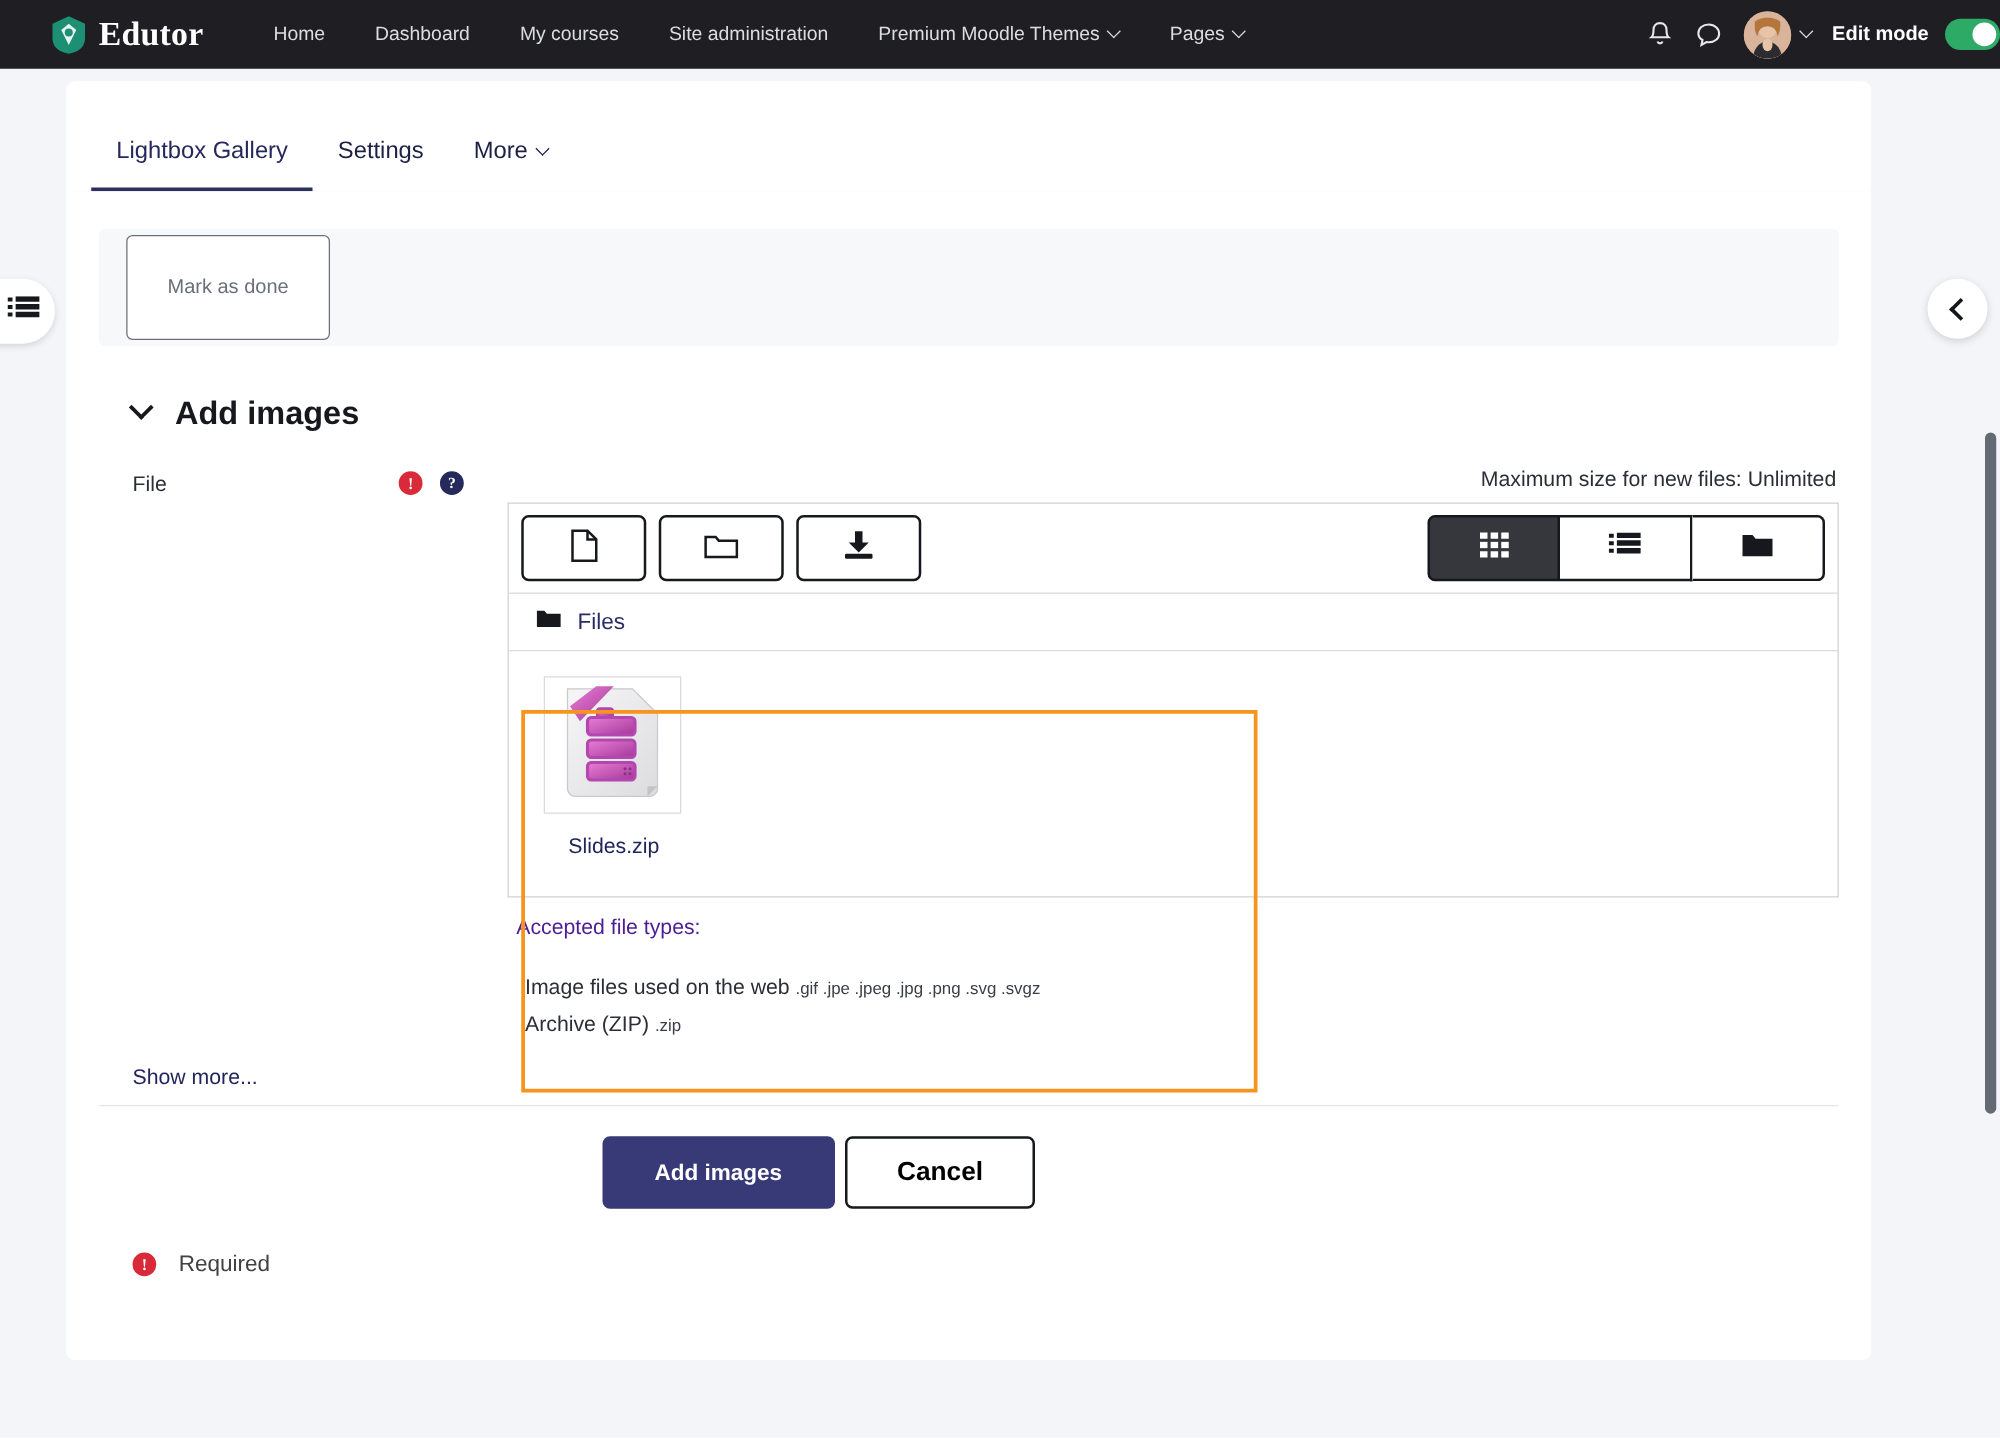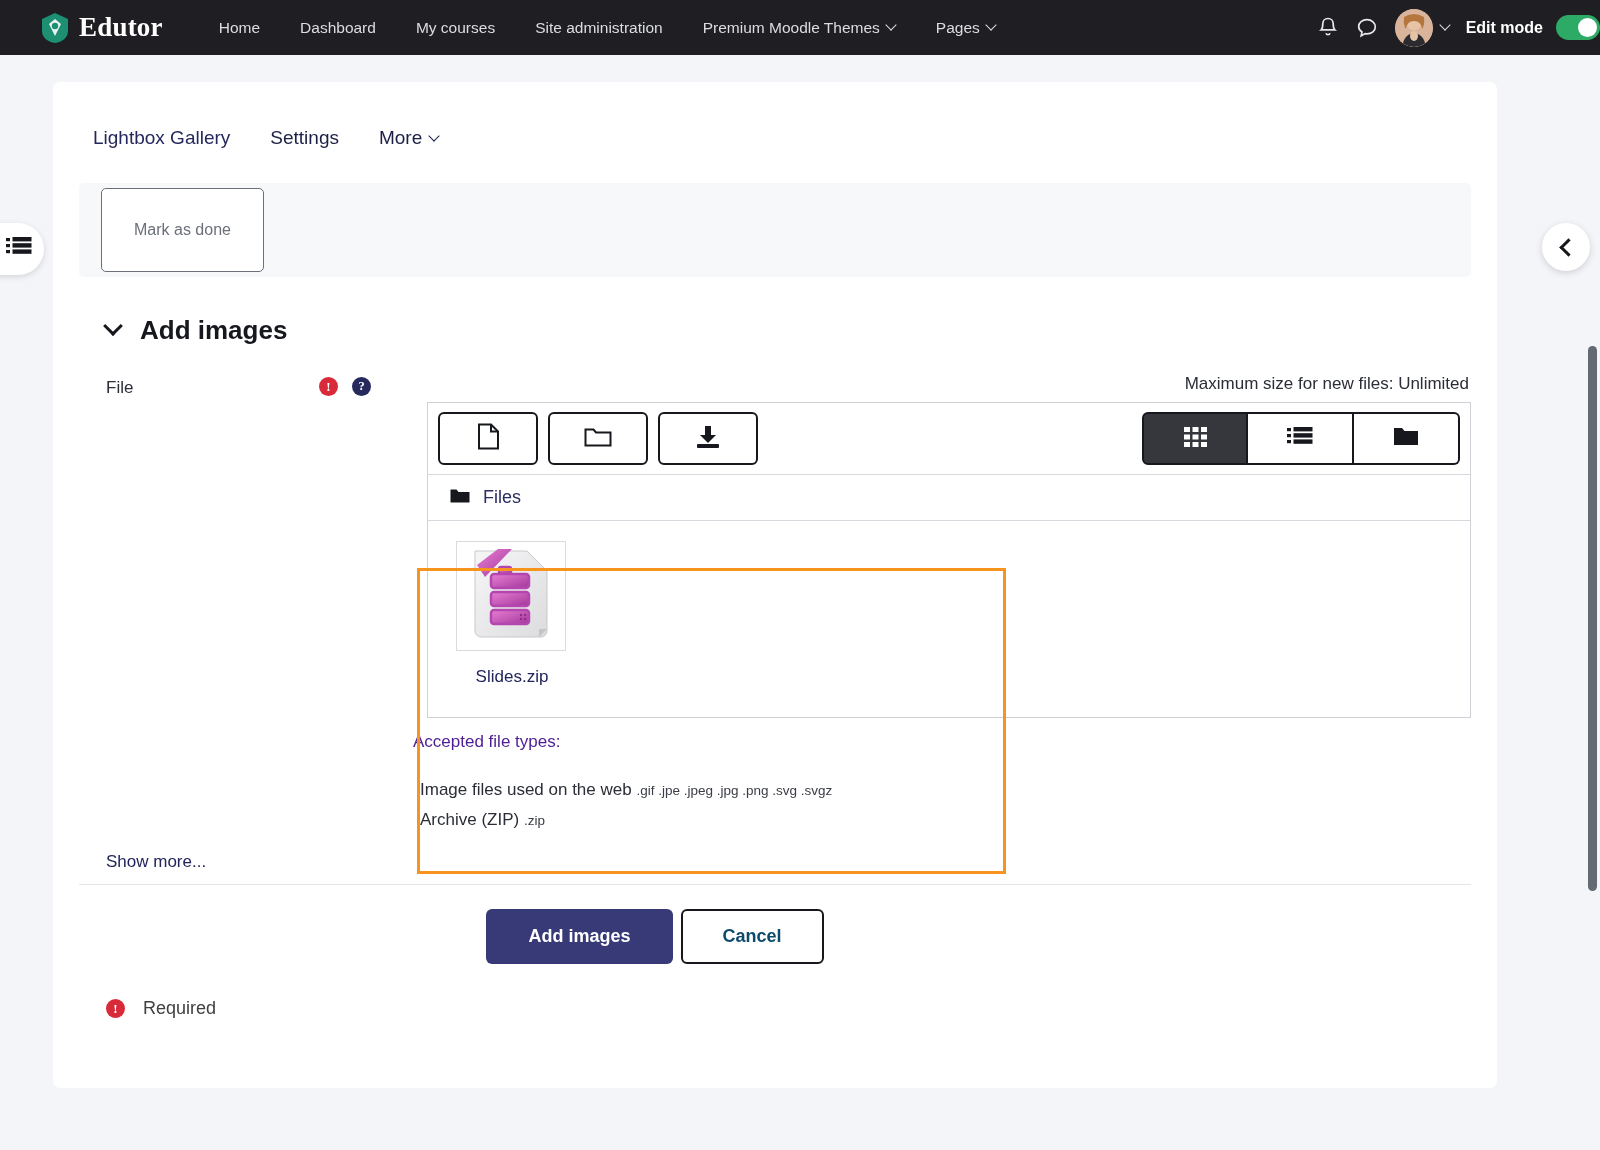--- a/index.html
+++ b/index.html
@@ -61,21 +61,21 @@
     padding-right: 12px; cursor: pointer; z-index: 30;
   }
   .collapse-btn {
     position: absolute; right: 10px; top: 168px; width: 48px; height: 48px;
     background: #fff; border-radius: 50%; box-shadow: 0 2px 7px rgba(0,0,0,.15);
     display: flex; align-items: center; justify-content: center; cursor: pointer; z-index: 30;
   }
   .chev-left { width: 13px; height: 13px; border-left: 3px solid #17181c; border-bottom: 3px solid #17181c; transform: rotate(45deg); margin-left:4px;}
 
   .tabsbar {
-    position: absolute; left: 53px; top: 27px; width: 1444px; height: 88px;
+    position: absolute; left: 53px; top: 10px; width: 1444px; height: 88px;
     background: #fff; border-radius: 7px 7px 0 0;
     display: flex; align-items: flex-end; padding-left: 20px;
   }
   .tab {
     font-size: 19px; color: #1c2044; padding: 0 20px 21px; cursor: pointer;
     position: relative; display: flex; align-items: center; gap: 8px;
   }
   .tab.active { color: #25285c; }
   .tab.active::after {
     content: ""; position: absolute; left: 0; right: 0; bottom: 0;
@@ -112,21 +112,21 @@
     align-items: center; justify-content: center; color: #fff;
     font-size: 13px; font-weight: bold; cursor: pointer; font-family: "Liberation Serif", serif;
   }
   .badge-req { background: #d82a38; }
   .badge-help { background: #26295c; font-size: 12.5px; }
 
   .field-col { flex: 1; }
   .maxsize { text-align: right; font-size: 17px; color: #2b2e36; margin-bottom: 8px; padding-right: 2px; }
 
   
-  .filemanager { border: 1px solid #cfd1d6; background: #fff; margin-left: 21px; }
+  .filemanager { border: 1px solid #cfd1d6; background: #fff; }
   .fm-toolbar {
     display: flex; align-items: center; padding: 9px 10px; gap: 0;
     border-bottom: 1px solid #d7d9de;
   }
   .fm-btn {
     width: 100px; height: 53px; border: 2px solid #16181d; border-radius: 6px;
     background: #fff; display: flex; align-items: center; justify-content: center;
     cursor: pointer; margin-right: 10px;
   }
   .fm-view-group { margin-left: auto; display: flex; }
@@ -171,22 +171,22 @@
     margin-top: 22px; padding-left: 27px; font-size: 17px; color: #22255b; cursor: pointer;
   }
   .divider { height: 1px; background: #e3e5e9; margin-top: 12px; }
 
   .actions { display: flex; gap: 8px; justify-content: center; margin-top: 24px; padding-right: 240px;}
   .btn-primary {
     background: #373a76; color: #fff; border: none; border-radius: 6px;
     font-size: 18px; font-weight: bold; padding: 17px 42px; cursor: pointer; font-family: inherit;
   }
   .btn-secondary {
-    background: #fff; color: #0c4a6e; border: 2px solid #16181d; border-radius: 6px;
-    font-size: 18px; font-weight: bold; padding: 15px 40px; cursor: pointer; font-family: inherit;
+    background: #fff; color: #000000; border: 2px solid #16181d; border-radius: 6px;
+    font-size: 21px; font-weight: bold; padding: 15px 40px; cursor: pointer; font-family: inherit;
   }
   .required-note {
     display: flex; align-items: center; gap: 18px; margin-top: 34px; padding-left: 27px;
   }
   .required-text { font-size: 18px; color: #404040; }
 
   .scrollbar {
     position: absolute; right: 3px; top: 291px; width: 9px; height: 545px;
     background: #636a73; border-radius: 5px; cursor: pointer; z-index: 35;
   }

